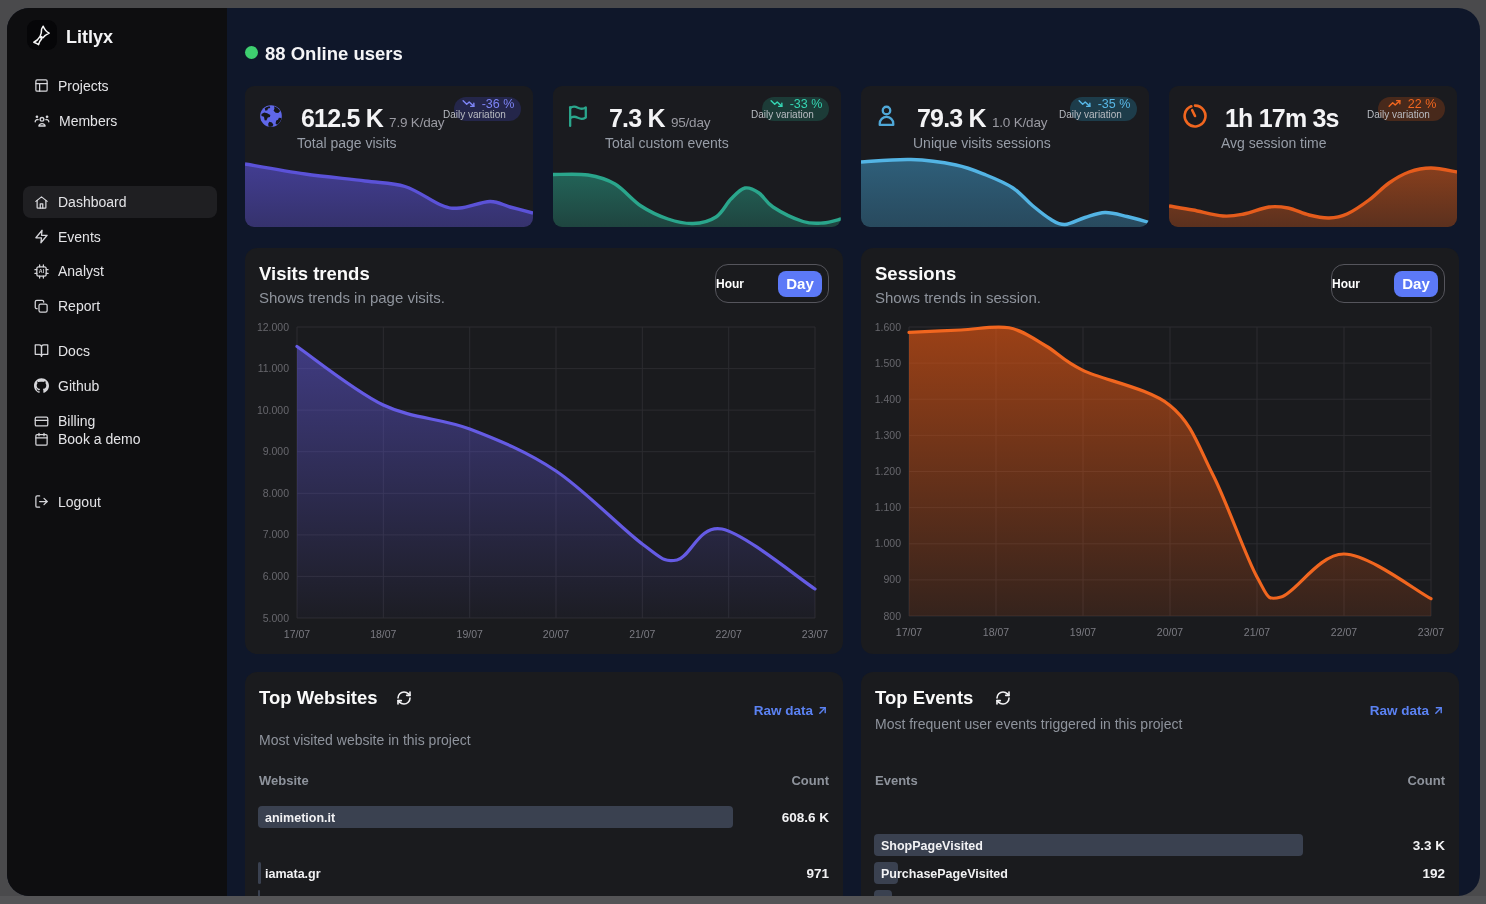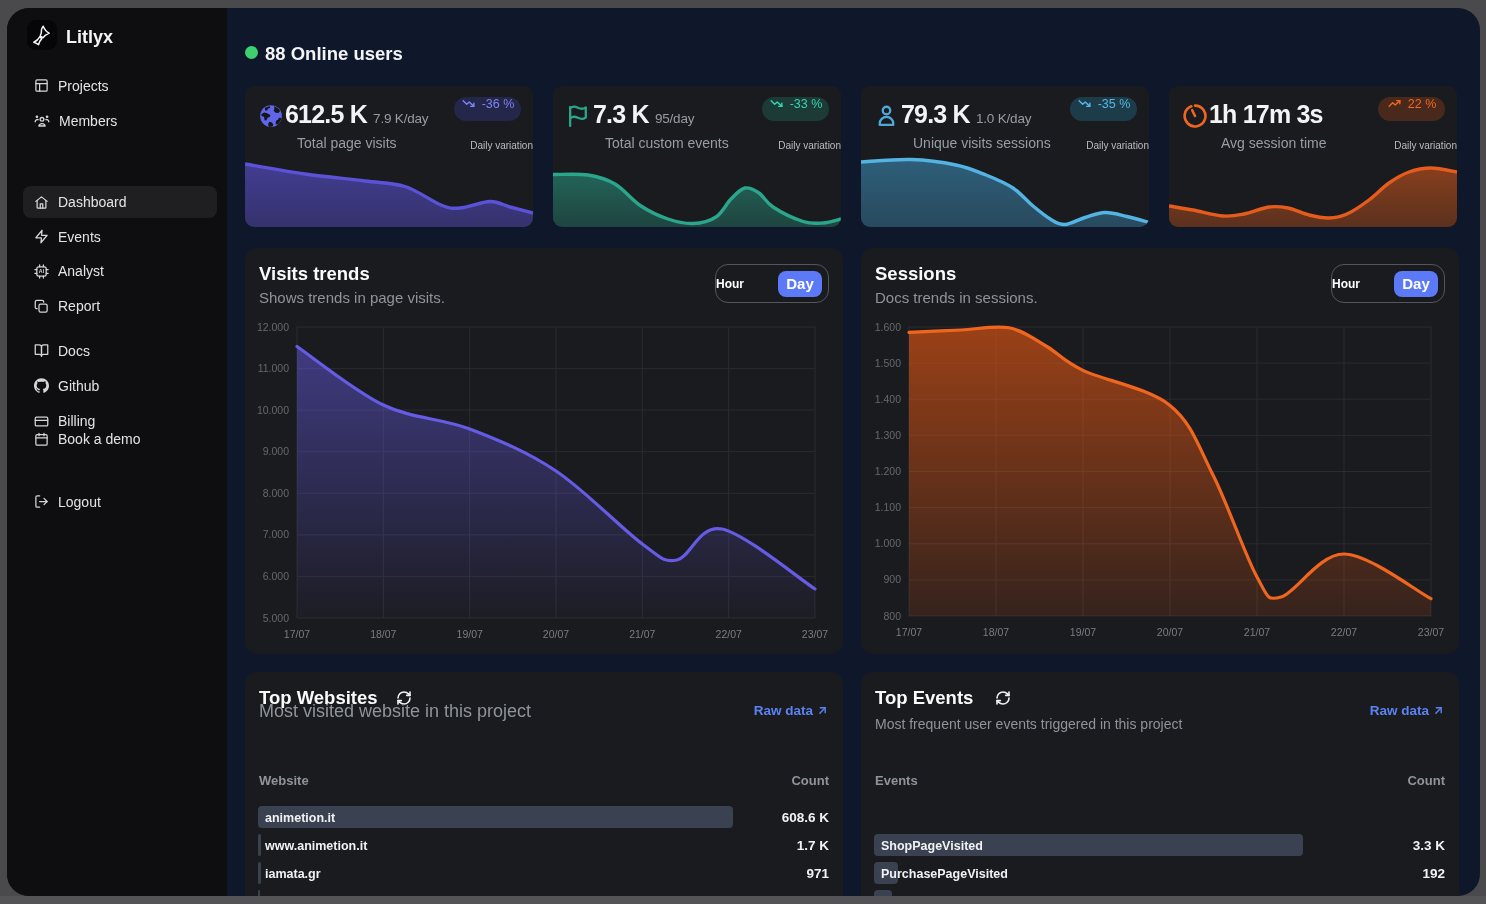--- a/index.html
+++ b/index.html
@@ -4,25 +4,25 @@
 html,body{width:1486px;height:904px;background:#4a4a4c;overflow:hidden;
 font-family:"Liberation Sans",sans-serif;-webkit-font-smoothing:antialiased}
 .abs{position:absolute}
 .app{position:absolute;left:7px;top:8px;width:1473px;height:888px;background:#0f172a;border-radius:22px;overflow:hidden}
 .sidebar{position:absolute;left:0;top:0;width:220px;height:100%;background:#0e0e10}
 .menu-item{position:absolute;left:27px;height:32px;display:flex;align-items:center;gap:9px;color:#e3e3e6;font-size:14px;font-weight:500}
 .menu-item svg{flex:0 0 auto;color:#d6d6da}
 .hl{position:absolute;left:16px;width:194px;height:32px;border-radius:8px;background:#1f1f22}
 .card{position:absolute;top:78px;width:288px;height:141px;background:#1a1b1f;border-radius:9px;overflow:hidden}
 .panel{position:absolute;width:598px;background:#1a1b1e;border-radius:12px;overflow:hidden}
-.bignum{position:absolute;left:40px;top:15px;font-size:25px;line-height:26px;font-weight:700;color:#f3f3f5;letter-spacing:-0.8px}
+.bignum{position:absolute;left:56px;top:15px;font-size:25px;line-height:34px;font-weight:700;color:#f3f3f5;letter-spacing:-0.8px}
 .perday{font-size:13.5px;font-weight:400;color:#9a9aa2;letter-spacing:-0.2px}
 .cardlabel{position:absolute;left:52px;top:48.5px;font-size:14px;color:#979da7}
 .badge{position:absolute;top:11px;height:24px;border-radius:12px;display:flex;justify-content:center;gap:6px;font-size:12.5px;font-weight:500}
-.dailyvar{position:absolute;top:54px;font-size:10px;color:#b9bcc2;text-align:right;white-space:nowrap}
+.dailyvar{position:absolute;top:23px;font-size:10px;color:#b9bcc2;text-align:left;white-space:nowrap}
 .ptitle{position:absolute;left:14px;top:15px;font-size:18.5px;font-weight:700;color:#fafafa}
 .psub{position:absolute;left:14px;top:41px;font-size:15px;color:#8e939c}
 .toggle{position:absolute;top:16px;width:114px;height:39px;border:1px solid #55555c;border-radius:13px;display:flex;align-items:center}
 .tg-hour{flex:1;color:#fff;font-weight:700;font-size:12px}
 .tg-day{width:44px;height:26px;margin-right:6px;background:#5c79f7;border-radius:8px;color:#fff;font-weight:700;font-size:15px;display:flex;align-items:center;justify-content:center}
 .rawdata{position:absolute;top:31px;font-size:13.5px;font-weight:700;color:#5b82f3;display:flex;align-items:center;gap:3px}
 .thead{position:absolute;top:101px;font-size:13px;font-weight:700;color:#8e939c}
 .trow{position:absolute;height:22px}
 .tbar{position:absolute;left:0;top:0;height:22px;background:#3a4150;border-radius:4px}
 .tname{position:absolute;left:7px;top:5px;font-size:12.5px;font-weight:700;color:#f2f2f4;white-space:nowrap}
@@ -271,21 +271,21 @@
         <line x1="483.7" y1="79" x2="483.7" y2="370" stroke="#2c2c30" stroke-width="1"></line>
         <text x="483.7" y="390" font-size="10.5" fill="#7b7b82" text-anchor="middle" font-family="Liberation Sans">22/07</text>
         <line x1="570.0" y1="79" x2="570.0" y2="370" stroke="#2c2c30" stroke-width="1"></line>
         <text x="570.0" y="390" font-size="10.5" fill="#7b7b82" text-anchor="middle" font-family="Liberation Sans">23/07</text>
         <path d="M52.0,98.5 C66.4,108.2 109.5,143.2 138.3,157.0 C167.1,170.8 195.9,170.0 224.7,181.0 C253.5,192.0 282.2,203.8 311.0,223.0 C339.8,242.2 377.1,281.2 397.3,296.0 C417.5,310.8 418.7,314.5 432.0,312.0 C445.3,309.5 454.0,276.2 477.0,281.0 C500.0,285.8 554.5,331.0 570.0,341.0 L570.0,370.0 L52.0,370.0 Z" fill="url(#gv)"></path>
         <path d="M52.0,98.5 C66.4,108.2 109.5,143.2 138.3,157.0 C167.1,170.8 195.9,170.0 224.7,181.0 C253.5,192.0 282.2,203.8 311.0,223.0 C339.8,242.2 377.1,281.2 397.3,296.0 C417.5,310.8 418.7,314.5 432.0,312.0 C445.3,309.5 454.0,276.2 477.0,281.0 C500.0,285.8 554.5,331.0 570.0,341.0" fill="none" stroke="#655be4" stroke-width="3.2" stroke-linejoin="round" stroke-linecap="round"></path>
       </svg>
     </div>
 <div class="panel" style="left:854px;top:240px;height:406px">
       <div class="ptitle">Sessions</div>
-      <div class="psub">Docs trends in sessions.</div>
+      <div class="psub">Shows trends in session.</div>
       <div class="toggle" style="left:470px">
         <div class="tg-hour">Hour</div>
         <div class="tg-day">Day</div>
       </div>
       <svg class="abs" style="left:0;top:0" width="598" height="406" viewBox="0 0 598 406">
         <defs>
           <linearGradient id="gs" x1="0" y1="0" x2="0" y2="1">
             <stop offset="0" stop-color="#ea5812" stop-opacity="0.62"></stop>
             <stop offset="1" stop-color="#ea5812" stop-opacity="0.13"></stop>
           </linearGradient>
@@ -327,36 +327,31 @@
       </svg>
     </div>
 <div class="panel" style="left:238px;top:664px;height:280px">
       <div class="ptitle">Top Websites</div>
       <div class="abs" style="left:151px;top:18px;color:#f2f2f4"><svg width="16" height="16" viewBox="0 0 24 24" fill="none" stroke="currentColor" stroke-width="2.4" stroke-linecap="round" stroke-linejoin="round">
           <path d="M3 12a9 9 0 0 1 9-9 9.75 9.75 0 0 1 6.74 2.74L21 8"></path>
           <path d="M21 3v5h-5"></path>
           <path d="M21 12a9 9 0 0 1-9 9 9.75 9.75 0 0 1-6.74-2.74L3 16"></path>
           <path d="M3 21v-5h5"></path>
         </svg></div>
-      <div class="psub" style="top:29px;font-size:18px">Most visited website in this project</div>
+      <div class="psub" style="top:60px;font-size:14px">Most visited website in this project</div>
       <div class="rawdata" style="right:14px">Raw data <svg width="13" height="13" viewBox="0 0 24 24" fill="none" stroke="#5b82f3" stroke-width="2.6" stroke-linecap="round" stroke-linejoin="round">
           <path d="M7 17 17 7"></path>
           <path d="M8 7h9v9"></path>
         </svg></div>
       <div class="thead" style="left:14px">Website</div>
       <div class="thead" style="right:14px">Count</div>
       <div class="trow" style="left:13px;top:134px;width:571px">
         <div class="tbar" style="width:475px"></div>
         <div class="tname">animetion.it</div>
         <div class="tcount">608.6 K</div>
-      </div>
-      <div class="trow" style="left:13px;top:162px;width:571px">
-        <div class="tbar" style="width:3px"></div>
-        <div class="tname">www.animetion.it</div>
-        <div class="tcount">1.7 K</div>
       </div>
       <div class="trow" style="left:13px;top:190px;width:571px">
         <div class="tbar" style="width:3px"></div>
         <div class="tname">iamata.gr</div>
         <div class="tcount">971</div>
       </div>
       <div class="trow" style="left:13px;top:218px;width:571px">
         <div class="tbar" style="width:2px"></div>
       </div>
     </div>

